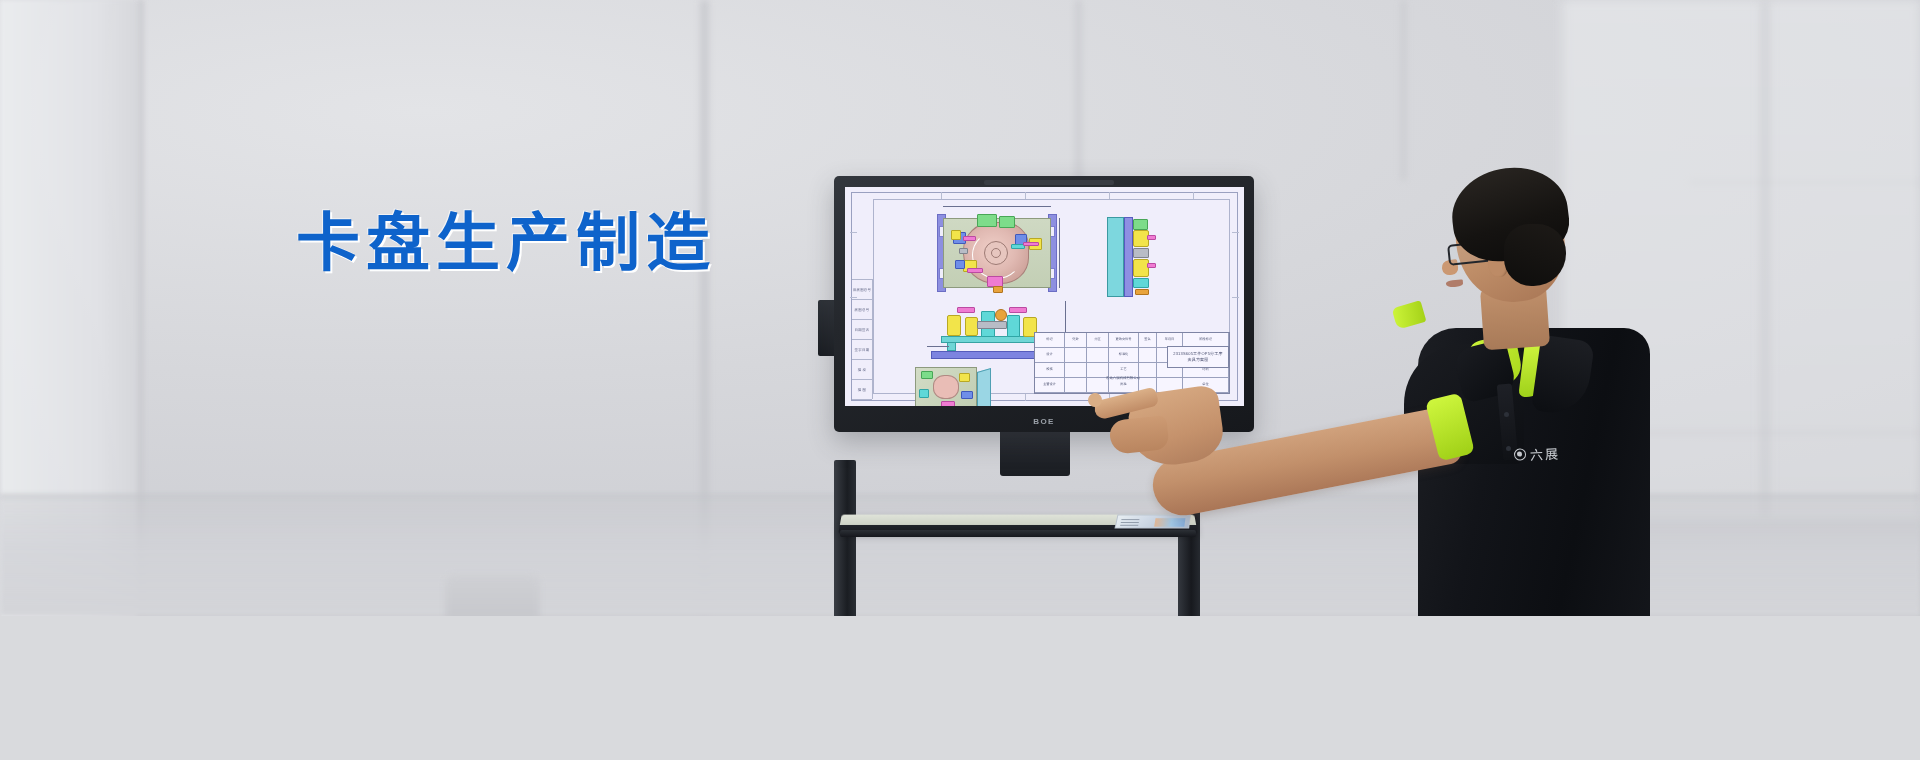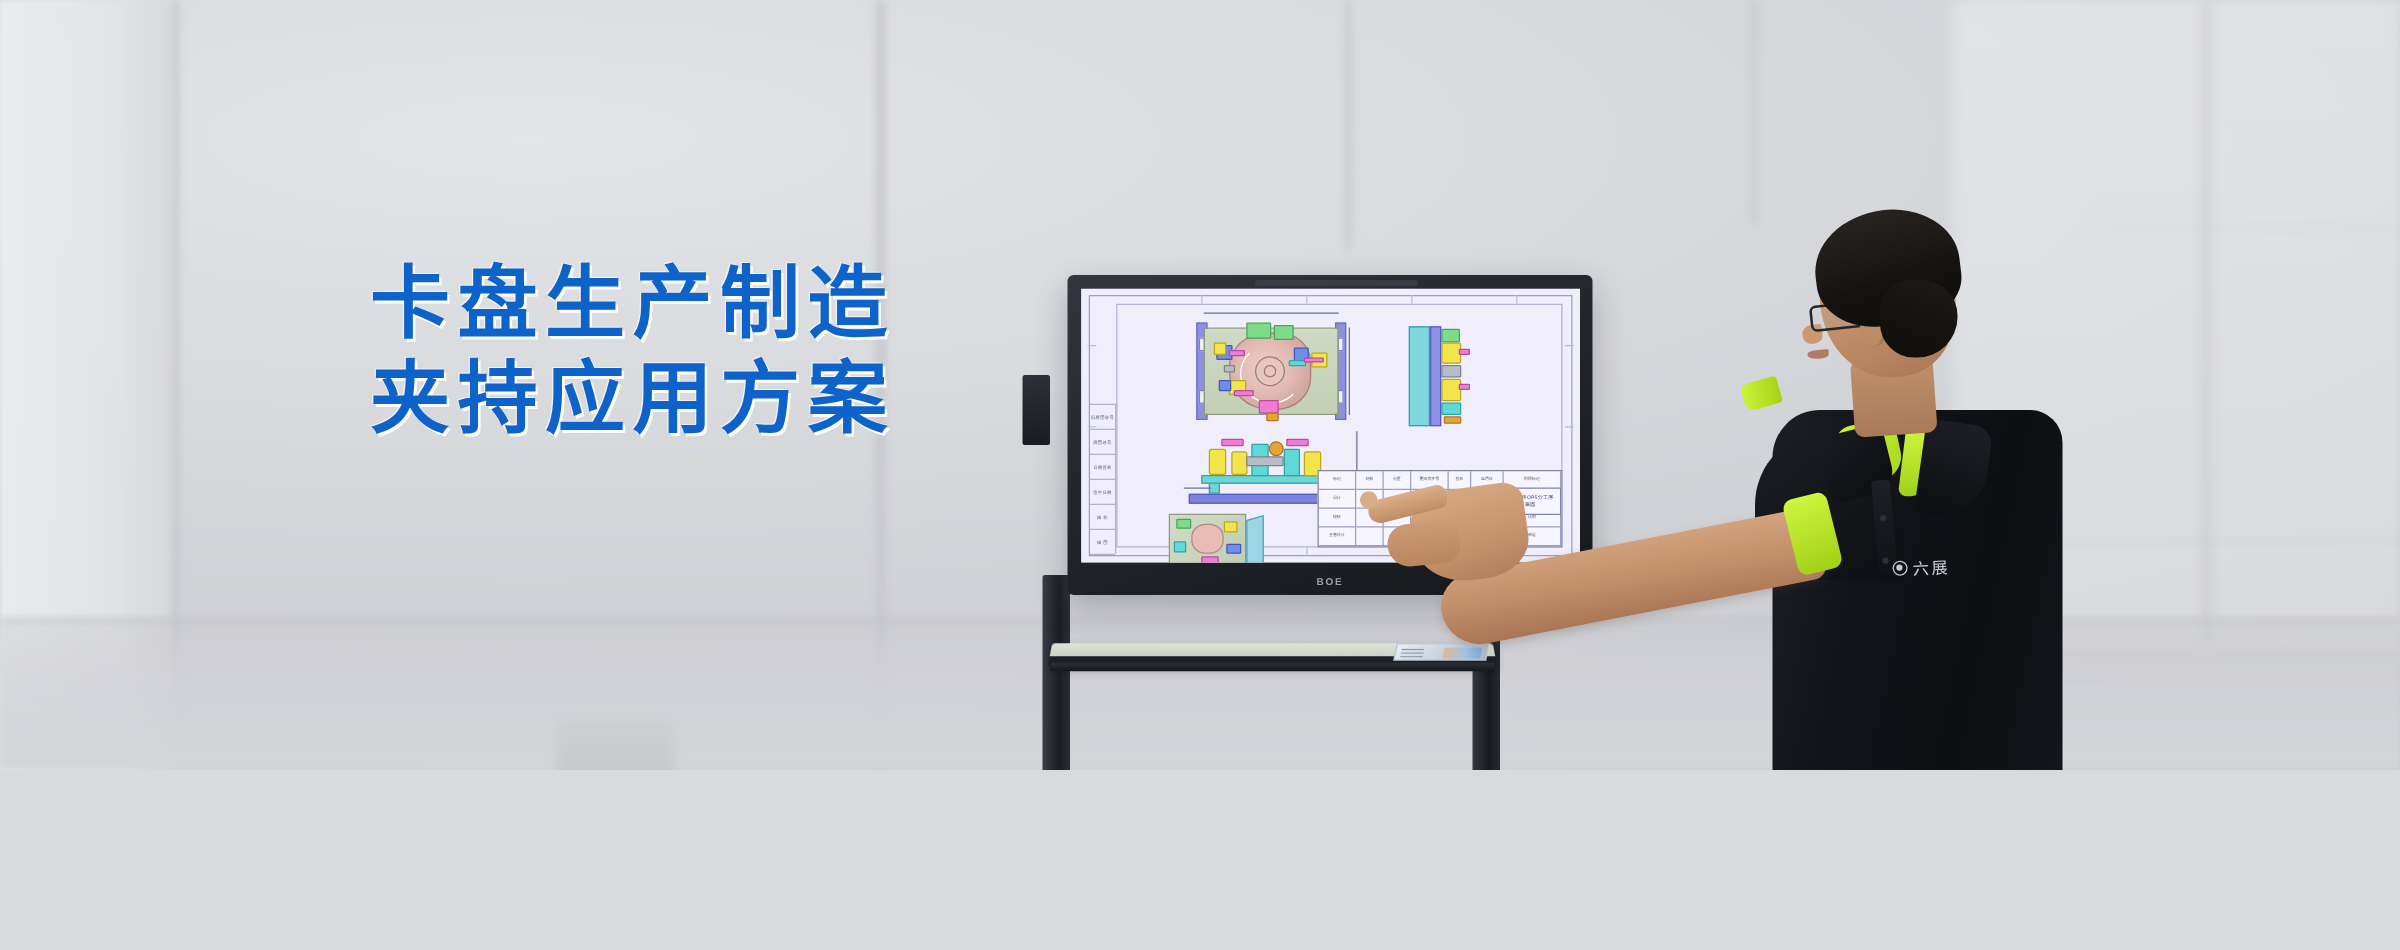--- a/index.html
+++ b/index.html
@@ -117,21 +117,21 @@
   .subline{
     margin-top:30px;
     font-size:29px;
     letter-spacing:1px;
     color:#3d3f44;
     white-space:nowrap;
     text-shadow:1px 1px 0 rgba(255,255,255,.8);
   }
 
   
-  .board-wrap{ position:absolute; left:854px; top:176px; z-index:5;margin-top:44px; }
+  .board-wrap{ position:absolute; left:834px; top:176px; z-index:5; }
 
   .bezel{
     position:relative;
     width:420px; height:256px;
     background:linear-gradient(160deg,#33373d 0%, #24272c 38%, #16181c 100%);
     border-radius:5px;
     box-shadow:0 10px 26px rgba(60,62,70,.30);
     padding:11px 10px 26px 11px;
   }
   .bezel-topstrip{
@@ -506,21 +506,20 @@
     <div class="chair-back"></div>
     <div class="chair-slit"></div>
     <div class="chair-seat"></div>
     <div class="chair-arm"></div>
     <div class="chair-post"></div>
   </div>
 
   <div class="copy">
     <div class="headline">
       <span class="l1">卡盘生产制造</span>
-      <span class="l2">夹持应用方案</span>
     </div>
   </div>
 
   <div class="board-wrap">
     <div class="bezel">
       <div class="bezel-topstrip"></div>
 
       <div class="screen">
         <div class="sheet">
           <div class="frame-outer"></div>

